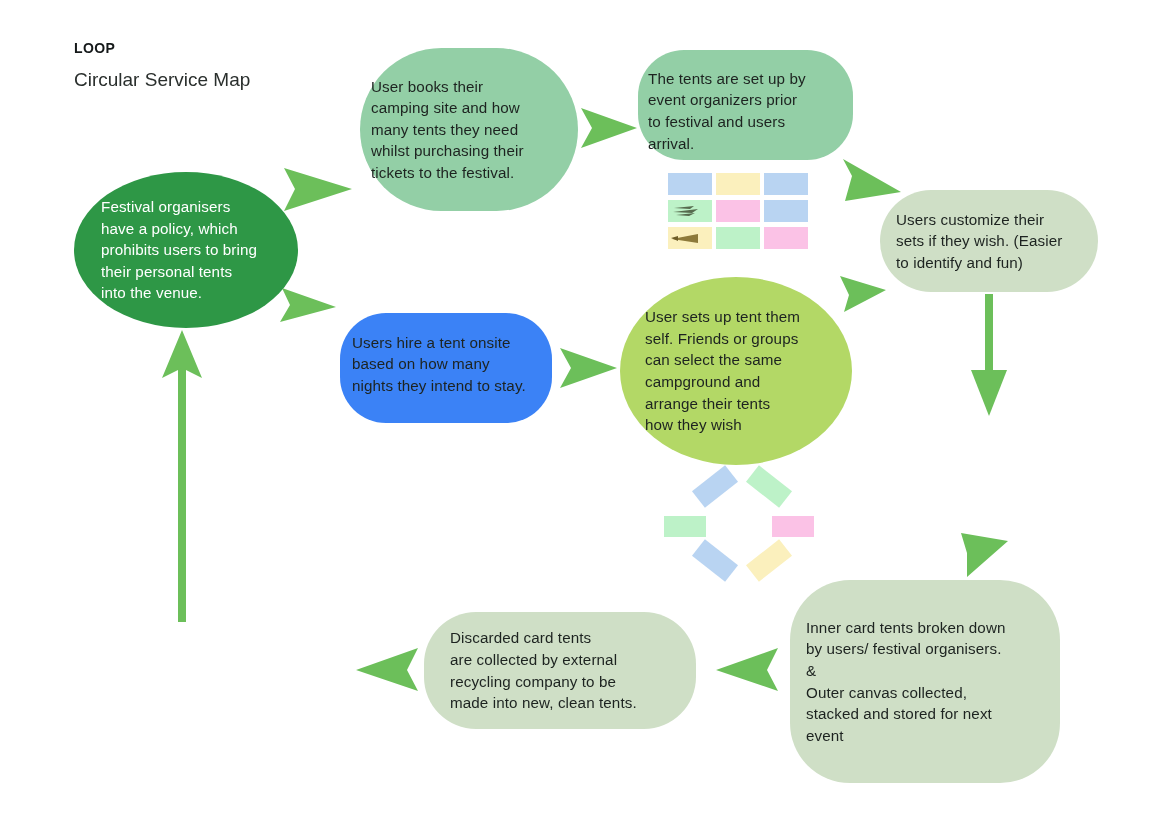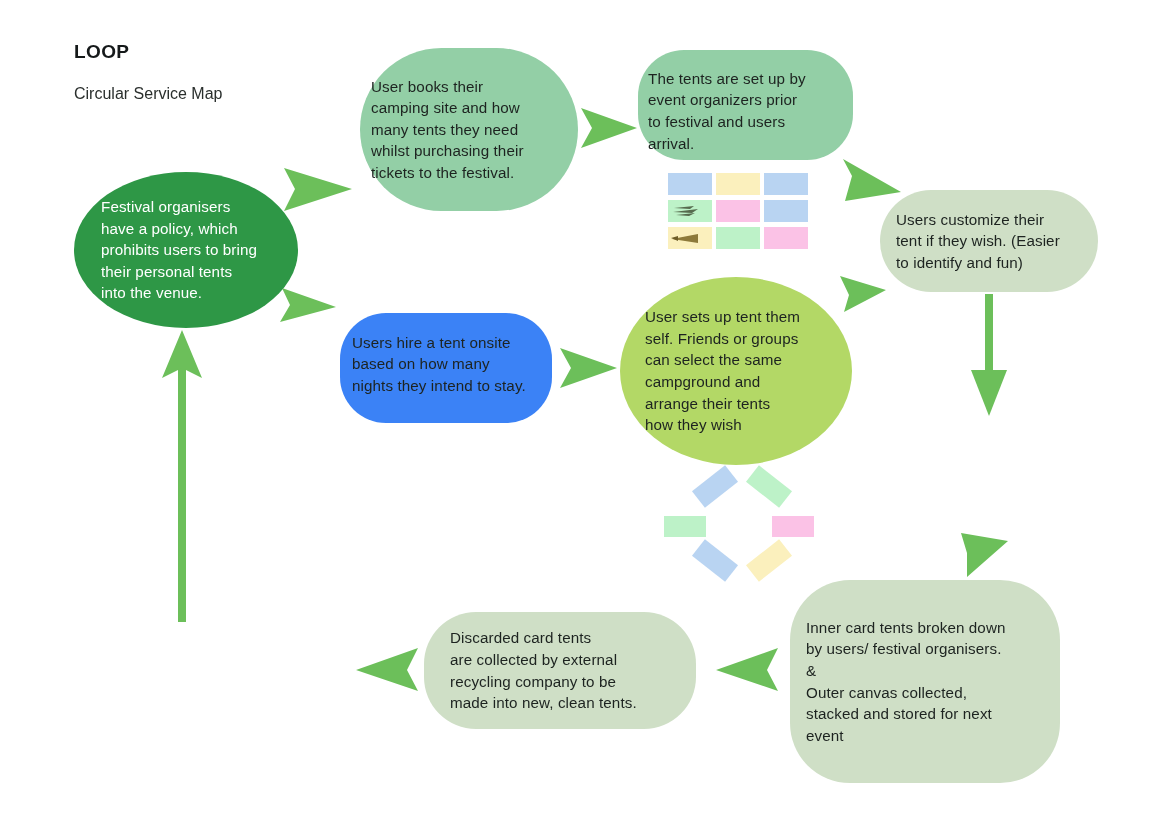--- a/index.html
+++ b/index.html
@@ -7,22 +7,22 @@
   body{
     width:1168px;height:826px;position:relative;overflow:hidden;
     font-family:"Liberation Sans","DejaVu Sans",sans-serif;
     color:#1d2320;
   }
   #canvas{position:absolute;left:0;top:0;width:1168px;height:826px;}
   svg.layer{position:absolute;left:0;top:0;width:1168px;height:826px;pointer-events:none;}
 
   
   #title-block{position:absolute;left:74px;top:40px;}
-  #title-main{font-size:19px;font-weight:bold;letter-spacing:.4px;color:#15191a;line-height:1.25;}
-  #title-sub{font-size:16px;font-weight:400;color:#2a2f2d;line-height:1.35;margin-top:19px;}
+  #title-main{font-size:14px;font-weight:bold;letter-spacing:.4px;color:#15191a;line-height:1.25;}
+  #title-sub{font-size:19px;font-weight:400;color:#2a2f2d;line-height:1.35;margin-top:9px;}
 
   
   .node{
     position:absolute;box-sizing:border-box;
     display:flex;align-items:center;
     font-size:15.2px;line-height:1.42;
     letter-spacing:.1px;
     white-space:pre-line;
   }
   .node .txt{display:block;}
@@ -134,21 +134,21 @@
 
   <div class="node n-setup">
     <span class="txt">The tents are set up by
 event organizers prior
 to festival and users
 arrival.</span>
   </div>
 
   <div class="node n-custom">
     <span class="txt">Users customize their
-tent if they wish. (Easier
+sets if they wish. (Easier
 to identify and fun)</span>
   </div>
 
 
   <div class="node n-broken">
     <span class="txt">Inner card tents broken down
 by users/ festival organisers.
 &amp;
 Outer canvas collected,
 stacked and stored for next

